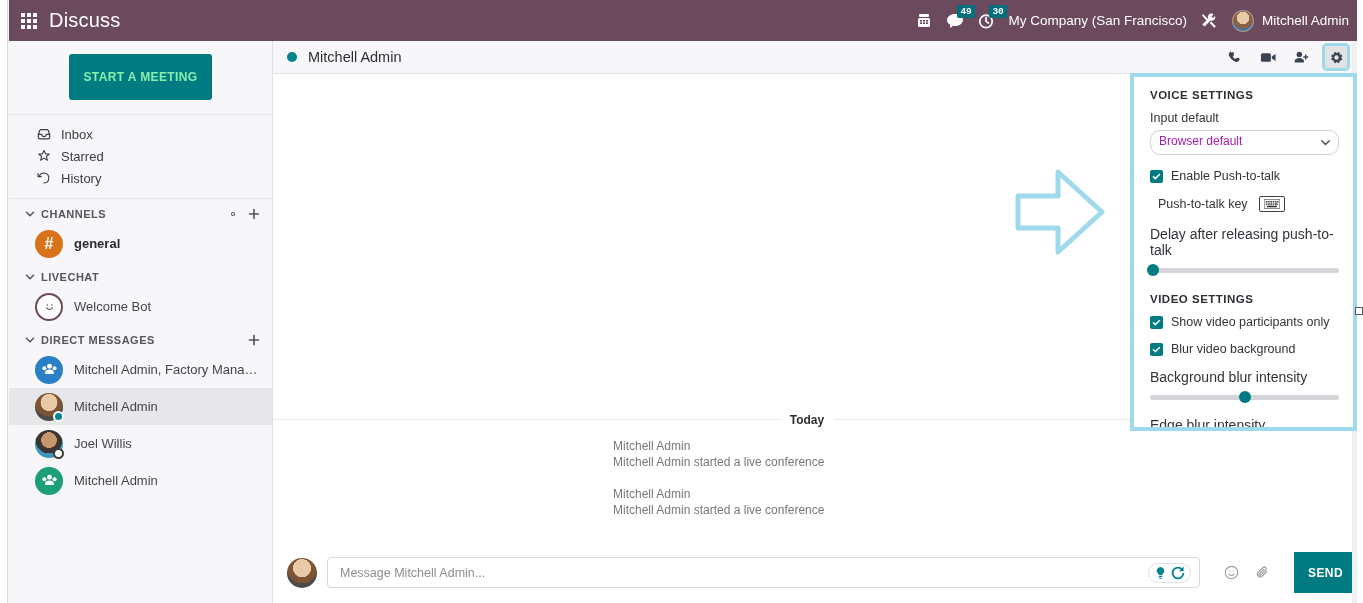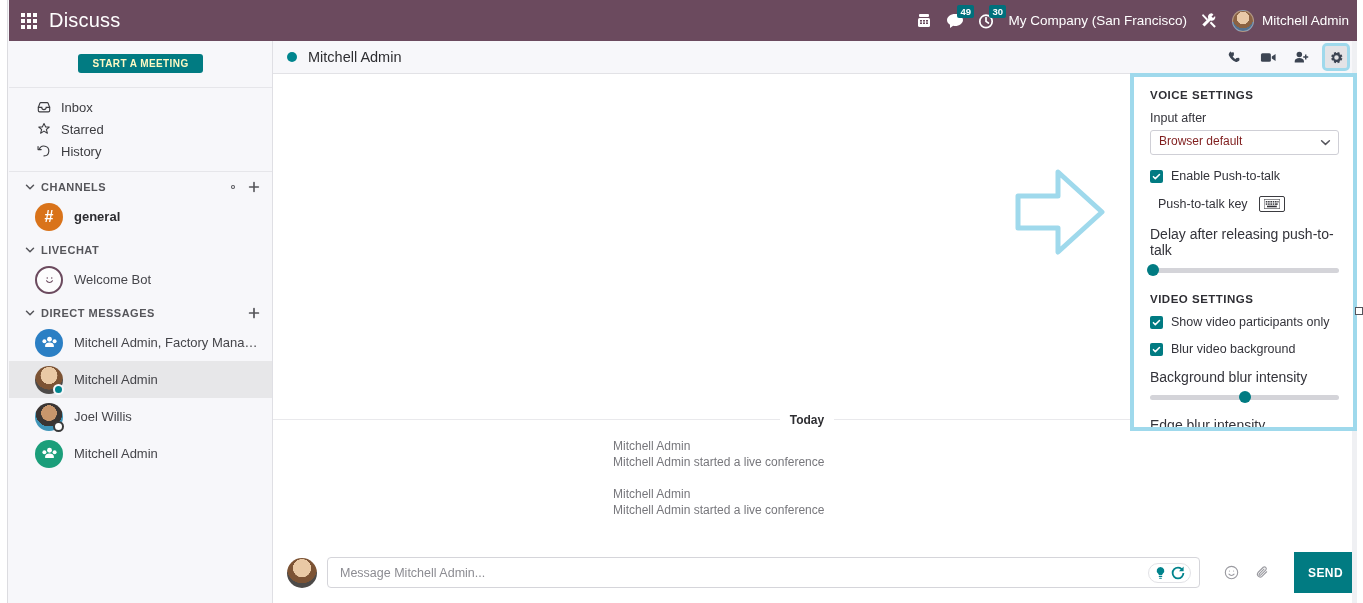--- a/index.html
+++ b/index.html
@@ -37,21 +37,21 @@
   .apps-grid {
     display: grid; grid-template-columns: repeat(3,4px); grid-template-rows: repeat(3,4px);
     gap: 2px; cursor: pointer;
   }
   .apps-grid i { display:block; width:4px; height:4px; background:#ffffff; }
   .nav-title { font-size: 20px; letter-spacing: .2px; }
   .nav-right {
     margin-left: auto; display: flex; align-items: center; gap: 14px;
     padding-right: 14px;
   }
-  .nav-icon-wrap { position: relative; display: flex; align-items: center; cursor: pointer; }
+  .nav-icon-wrap { position: relative; display: flex; align-items: center; cursor: pointer; font-family: Liberation Mono, monospace; }
   .nav-badge {
     position: absolute; left: 11px; top: -8px;
     background: #00707c; color: #fff;
     font-size: 9.5px; font-weight: bold;
     border-radius: 2px; padding: 1px 3px 1px 3px; line-height: 11px;
     min-width: 15px; text-align: center;
   }
   .company-name { font-size: 13.5px; cursor: pointer; }
   .user-name { font-size: 13.5px; }
   .nav-avatar {
@@ -76,24 +76,24 @@
     background: #f7f7fa;
     border-right: 1px solid #dfdfe4;
     display: flex; flex-direction: column;
     font-size: 13px; color: #3c3c40;
   }
   .meeting-wrap {
     padding: 13px 0 14px 0; display: flex; justify-content: center;
     border-bottom: 1px solid #e6e6ea;
   }
   .btn-meeting {
-    background: #017b82; color: #fef9c3;
+    background: #017b82; color: #86efac;
     border: none; border-radius: 3px;
-    font-size: 10px; font-weight: bold; letter-spacing: .4px;
-    padding: 4px 14px; cursor: pointer;
+    font-size: 12px; font-weight: bold; letter-spacing: .4px;
+    padding: 16px 14px; cursor: pointer;
     font-family: "Liberation Sans", sans-serif;
   }
   .mailbox-list { padding: 8px 0 9px 0; border-bottom: 1px solid #e6e6ea; }
   .mailbox-item {
     display: flex; align-items: center; gap: 10px;
     padding: 4px 0 4px 28px; height: 22px; cursor: pointer;
     color: #3c3c40;
   }
   .mailbox-item .lbl { font-size: 13px; }
 
@@ -237,22 +237,22 @@
   }
   .set-title {
     font-size: 11.5px; font-weight: bold; letter-spacing: .5px;
     color: #2e2e34; text-transform: uppercase;
     margin-bottom: 10px;
   }
   .set-label { font-size: 12.5px; color: #33333a; margin-bottom: 5px; }
   .select-wrap { position: relative; margin-bottom: 14px; }
   .select-box {
     width: 100%; height: 25px;
-    border: 1px solid #cfcfd6; border-radius: 3px;
-    background: #ffffff; color: #7f1d1d;
+    border: 1px solid #cfcfd6; border-radius: 10px;
+    background: #ffffff; color: #a21caf;
     font-size: 12px; padding: 0 24px 4px 8px;
     display: flex; align-items: center; cursor: pointer;
   }
   .select-chev { position: absolute; right: 8px; top: 7px; pointer-events: none; }
   .check-row { display: flex; align-items: center; gap: 8px; margin-bottom: 13px; cursor: pointer; }
   .cbox {
     width: 13px; height: 13px; border-radius: 2px;
     background: #017b82; flex: 0 0 13px;
     display: flex; align-items: center; justify-content: center;
   }
@@ -583,21 +583,21 @@
       </div>
     </div>
   </div>
 
   <div class="right-rail"></div>
 
   <div class="settings-panel">
 
     <div class="set-title">VOICE SETTINGS</div>
 
-    <div class="set-label">Input after</div>
+    <div class="set-label">Input default</div>
     <div class="select-wrap">
       <div class="select-box">Browser default</div>
       <span class="select-chev">
         <svg class="ic" width="11" height="11" viewBox="0 0 11 11" fill="none" stroke="#55555c" stroke-width="1.5">
           <path d="M1.6 3.8L5.5 7.4l3.9-3.6" stroke-linecap="round" stroke-linejoin="round"></path>
         </svg>
       </span>
     </div>
 
     <div class="check-row">

